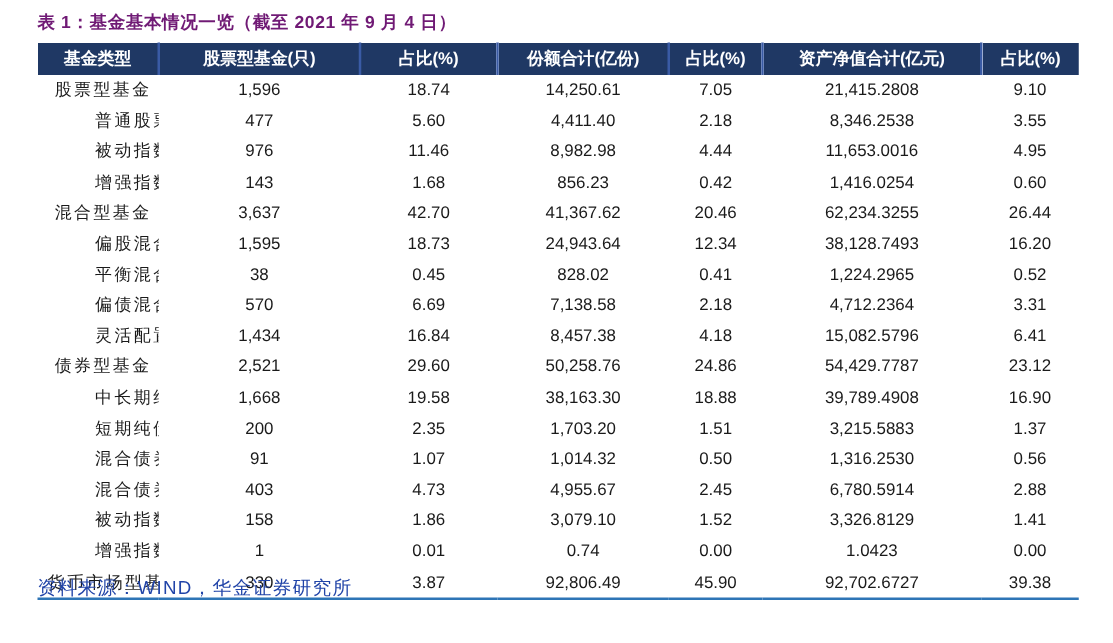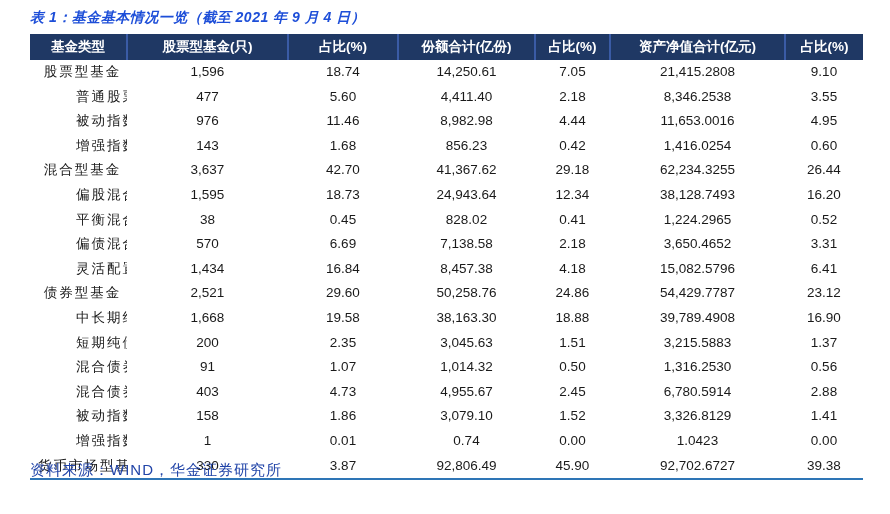--- a/index.html
+++ b/index.html
@@ -12,24 +12,23 @@
     position: relative;
     width: 890px; height: 514px;
     background: #ffffff;
     overflow: hidden;
   }
   .table-title {
     position: absolute;
     left: 30px; top: 9px;
     font-size: 14px;
     font-weight: bold;
-    color: #1d4ed8;
+    color: #701a75;
     letter-spacing: 0.5px;
     white-space: nowrap;
-    font-style: italic;
   }
   table.fund-table {
     position: absolute;
     left: 30px; top: 34px;
     width: 833px;
     border-collapse: collapse;
     table-layout: fixed;
   }
   table.fund-table thead th {
     background: #1f3864;
@@ -138,21 +137,21 @@
           <td>856.23</td>
           <td>0.42</td>
           <td>1,416.0254</td>
           <td>0.60</td>
         </tr>
         <tr>
           <td class="label">混合型基金</td>
           <td>3,637</td>
           <td>42.70</td>
           <td>41,367.62</td>
-          <td>29.18</td>
+          <td>20.46</td>
           <td>62,234.3255</td>
           <td>26.44</td>
         </tr>
         <tr>
           <td class="label sub">偏股混合型基金</td>
           <td>1,595</td>
           <td>18.73</td>
           <td>24,943.64</td>
           <td>12.34</td>
           <td>38,128.7493</td>
@@ -166,21 +165,21 @@
           <td>0.41</td>
           <td>1,224.2965</td>
           <td>0.52</td>
         </tr>
         <tr>
           <td class="label sub">偏债混合型基金</td>
           <td>570</td>
           <td>6.69</td>
           <td>7,138.58</td>
           <td>2.18</td>
-          <td>3,650.4652</td>
+          <td>4,712.2364</td>
           <td>3.31</td>
         </tr>
         <tr>
           <td class="label sub">灵活配置型基金</td>
           <td>1,434</td>
           <td>16.84</td>
           <td>8,457.38</td>
           <td>4.18</td>
           <td>15,082.5796</td>
           <td>6.41</td>
@@ -200,21 +199,21 @@
           <td>19.58</td>
           <td>38,163.30</td>
           <td>18.88</td>
           <td>39,789.4908</td>
           <td>16.90</td>
         </tr>
         <tr>
           <td class="label sub">短期纯债型基金</td>
           <td>200</td>
           <td>2.35</td>
-          <td>3,045.63</td>
+          <td>1,703.20</td>
           <td>1.51</td>
           <td>3,215.5883</td>
           <td>1.37</td>
         </tr>
         <tr>
           <td class="label sub">混合债券型一级</td>
           <td>91</td>
           <td>1.07</td>
           <td>1,014.32</td>
           <td>0.50</td>

